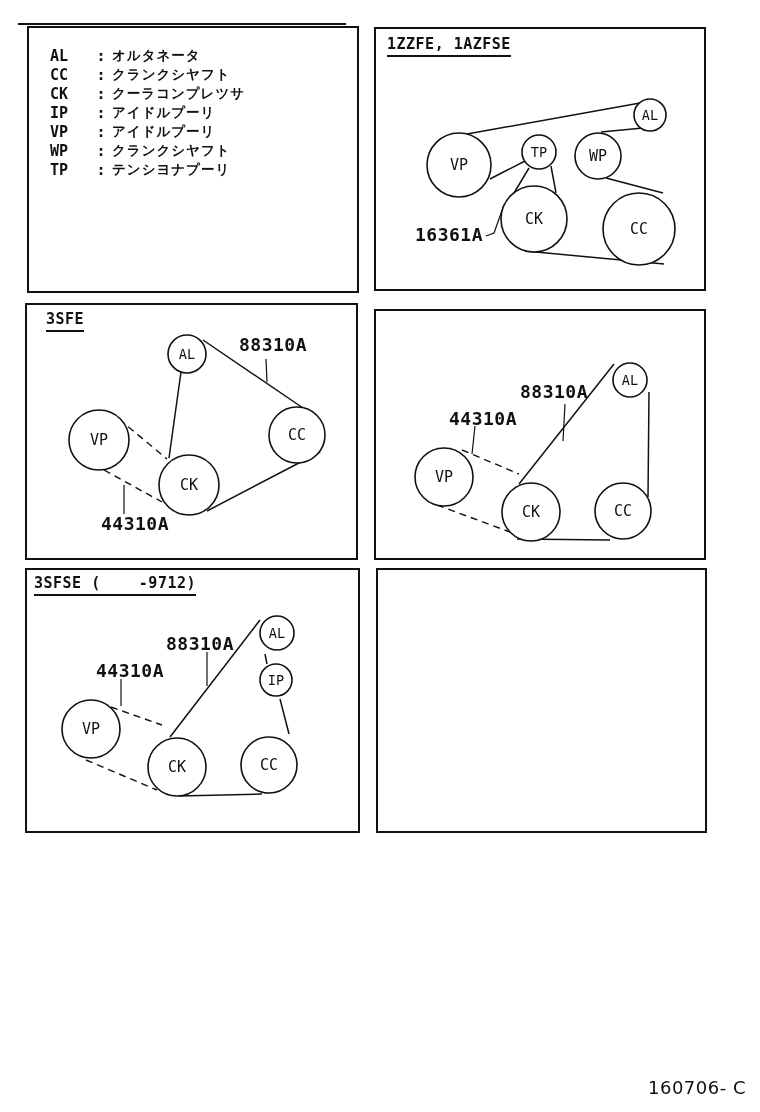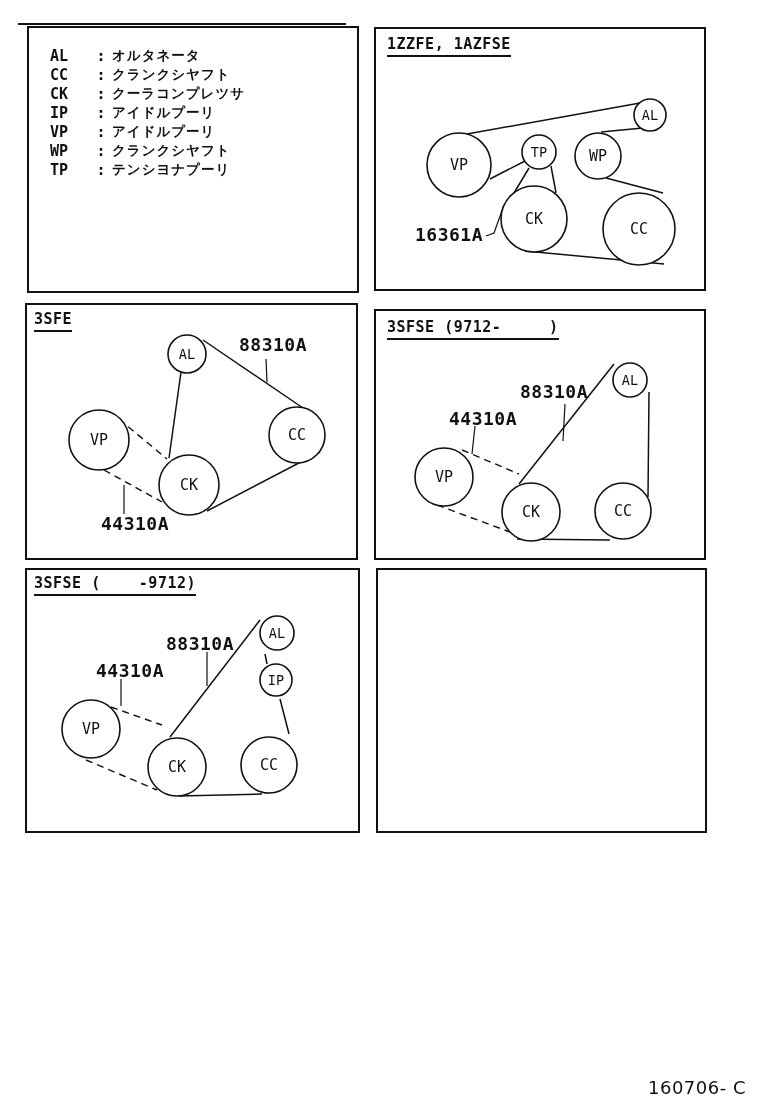--- a/index.html
+++ b/index.html
@@ -98,21 +98,21 @@
       <text class="pulley-label sm" x="163" y="123">TP</text>
       <text class="pulley-label" x="222" y="127">WP</text>
       <text class="pulley-label sm" x="274" y="86">AL</text>
       <text class="pulley-label" x="158" y="190">CK</text>
       <text class="pulley-label" x="263" y="200">CC</text>
       <text class="part-label" x="39" y="212">16361A</text>
     </svg>
   </div>
 
   <div class="panel" style="left:25px;top:303px;width:333px;height:257px;">
-    <div class="panel-header" style="left:7px;top:7px;text-align:center;">3SFE</div>
+    <div class="panel-header" style="left:19px;top:7px;text-align:center;">3SFE</div>
     <svg width="329" height="253" viewBox="0 0 329 253">
       <line class="belt" x1="176" y1="35" x2="276" y2="103"></line>
       <line class="belt" x1="293" y1="147" x2="180" y2="206"></line>
       <line class="belt" x1="154" y1="67" x2="142" y2="153"></line>
       <line class="belt-dashed" x1="92" y1="114" x2="140" y2="154"></line>
       <line class="belt-dashed" x1="77" y1="165" x2="135" y2="197"></line>
       <line class="leader" x1="239" y1="54" x2="240" y2="77"></line>
       <line class="leader" x1="97" y1="209" x2="97" y2="180"></line>
       <circle class="pulley" cx="160" cy="49" r="19"></circle>
       <circle class="pulley" cx="72" cy="135" r="30"></circle>
@@ -121,21 +121,20 @@
       <text class="pulley-label sm" x="160" y="49">AL</text>
       <text class="pulley-label" x="72" y="135">VP</text>
       <text class="pulley-label" x="162" y="180">CK</text>
       <text class="pulley-label" x="270" y="130">CC</text>
       <text class="part-label" x="212" y="46">88310A</text>
       <text class="part-label" x="74" y="225">44310A</text>
     </svg>
   </div>
 
   <div class="panel" style="left:374px;top:309px;width:332px;height:251px;">
-    <div class="panel-header" style="left:11px;top:9px;">3SFSE (9712-     )</div>
     <svg width="328" height="247" viewBox="0 0 328 247">
       <line class="belt" x1="238" y1="53" x2="143" y2="173"></line>
       <line class="belt" x1="273" y1="81" x2="272" y2="186"></line>
       <line class="belt" x1="141" y1="228" x2="234" y2="229"></line>
       <line class="belt-dashed" x1="86" y1="139" x2="143" y2="163"></line>
       <line class="belt-dashed" x1="61" y1="194" x2="134" y2="221"></line>
       <line class="leader" x1="189" y1="93" x2="187" y2="130"></line>
       <line class="leader" x1="99" y1="115" x2="96" y2="143"></line>
       <circle class="pulley" cx="254" cy="69" r="17"></circle>
       <circle class="pulley" cx="68" cy="166" r="29"></circle>

